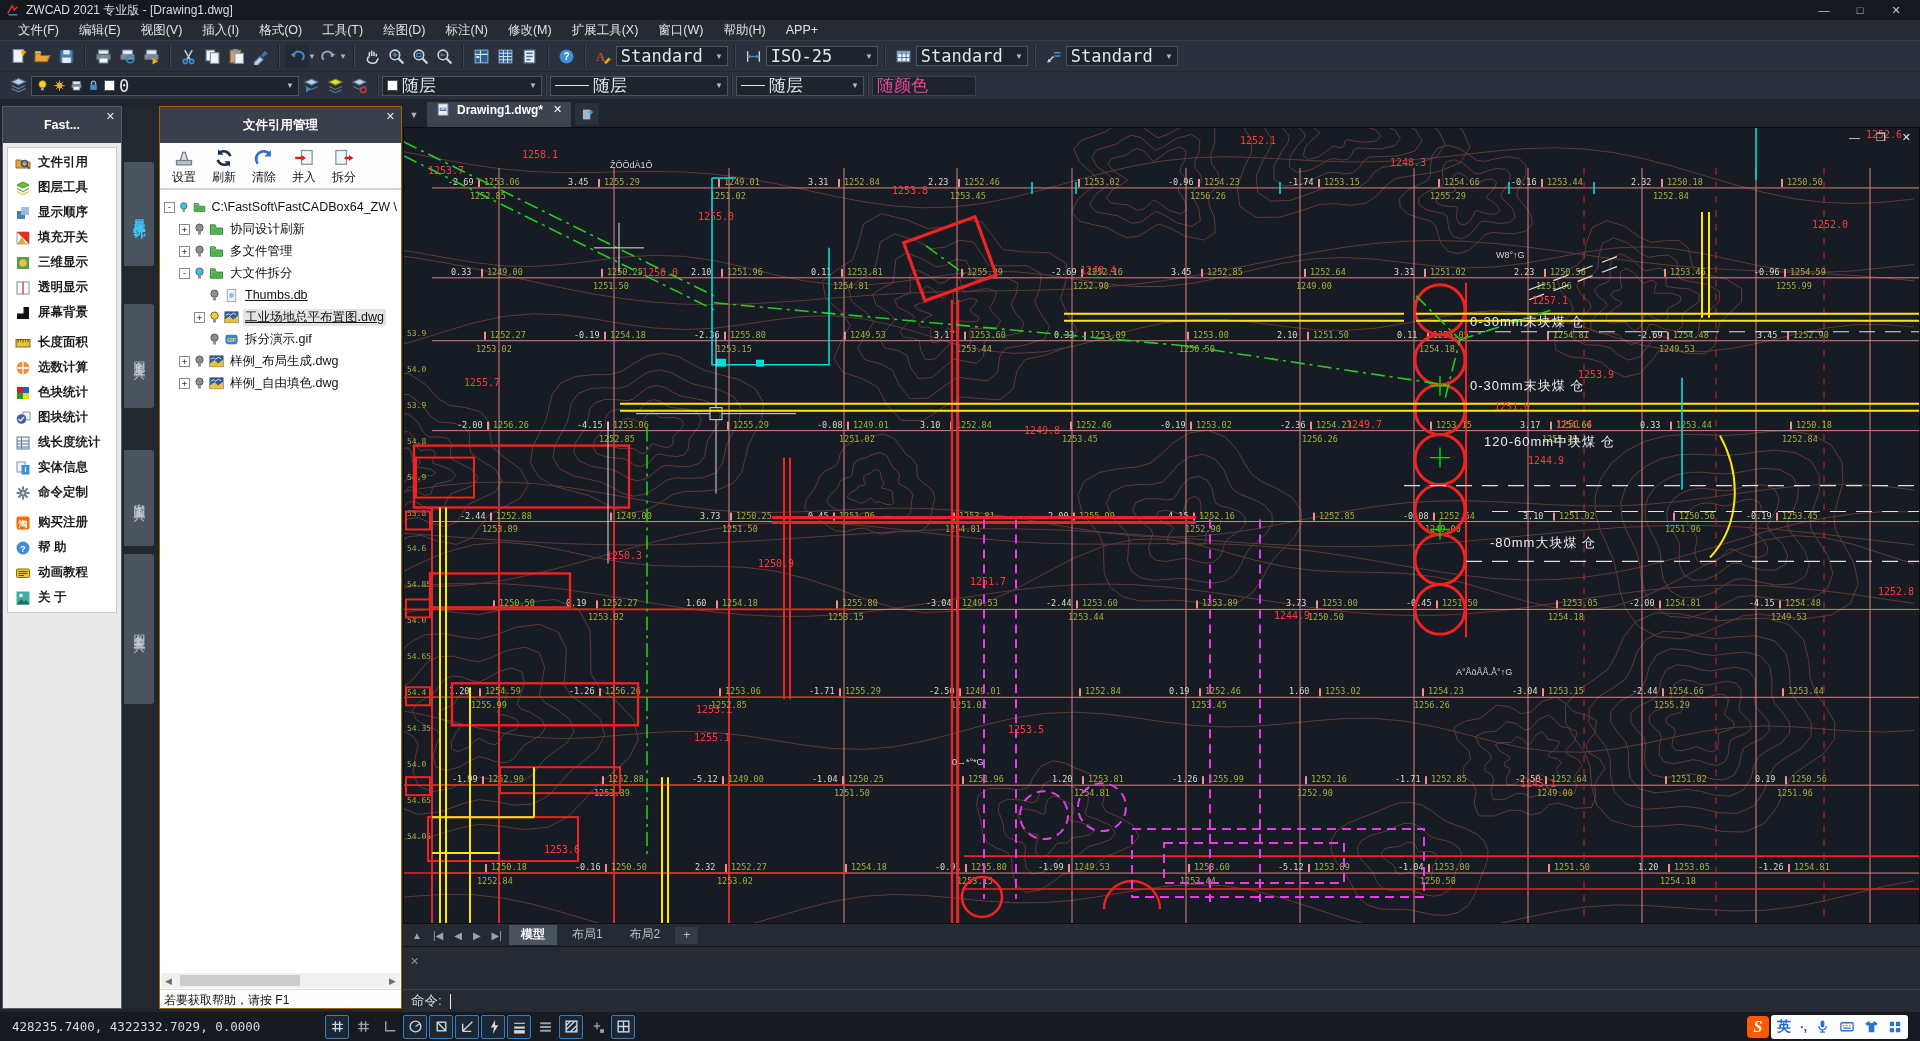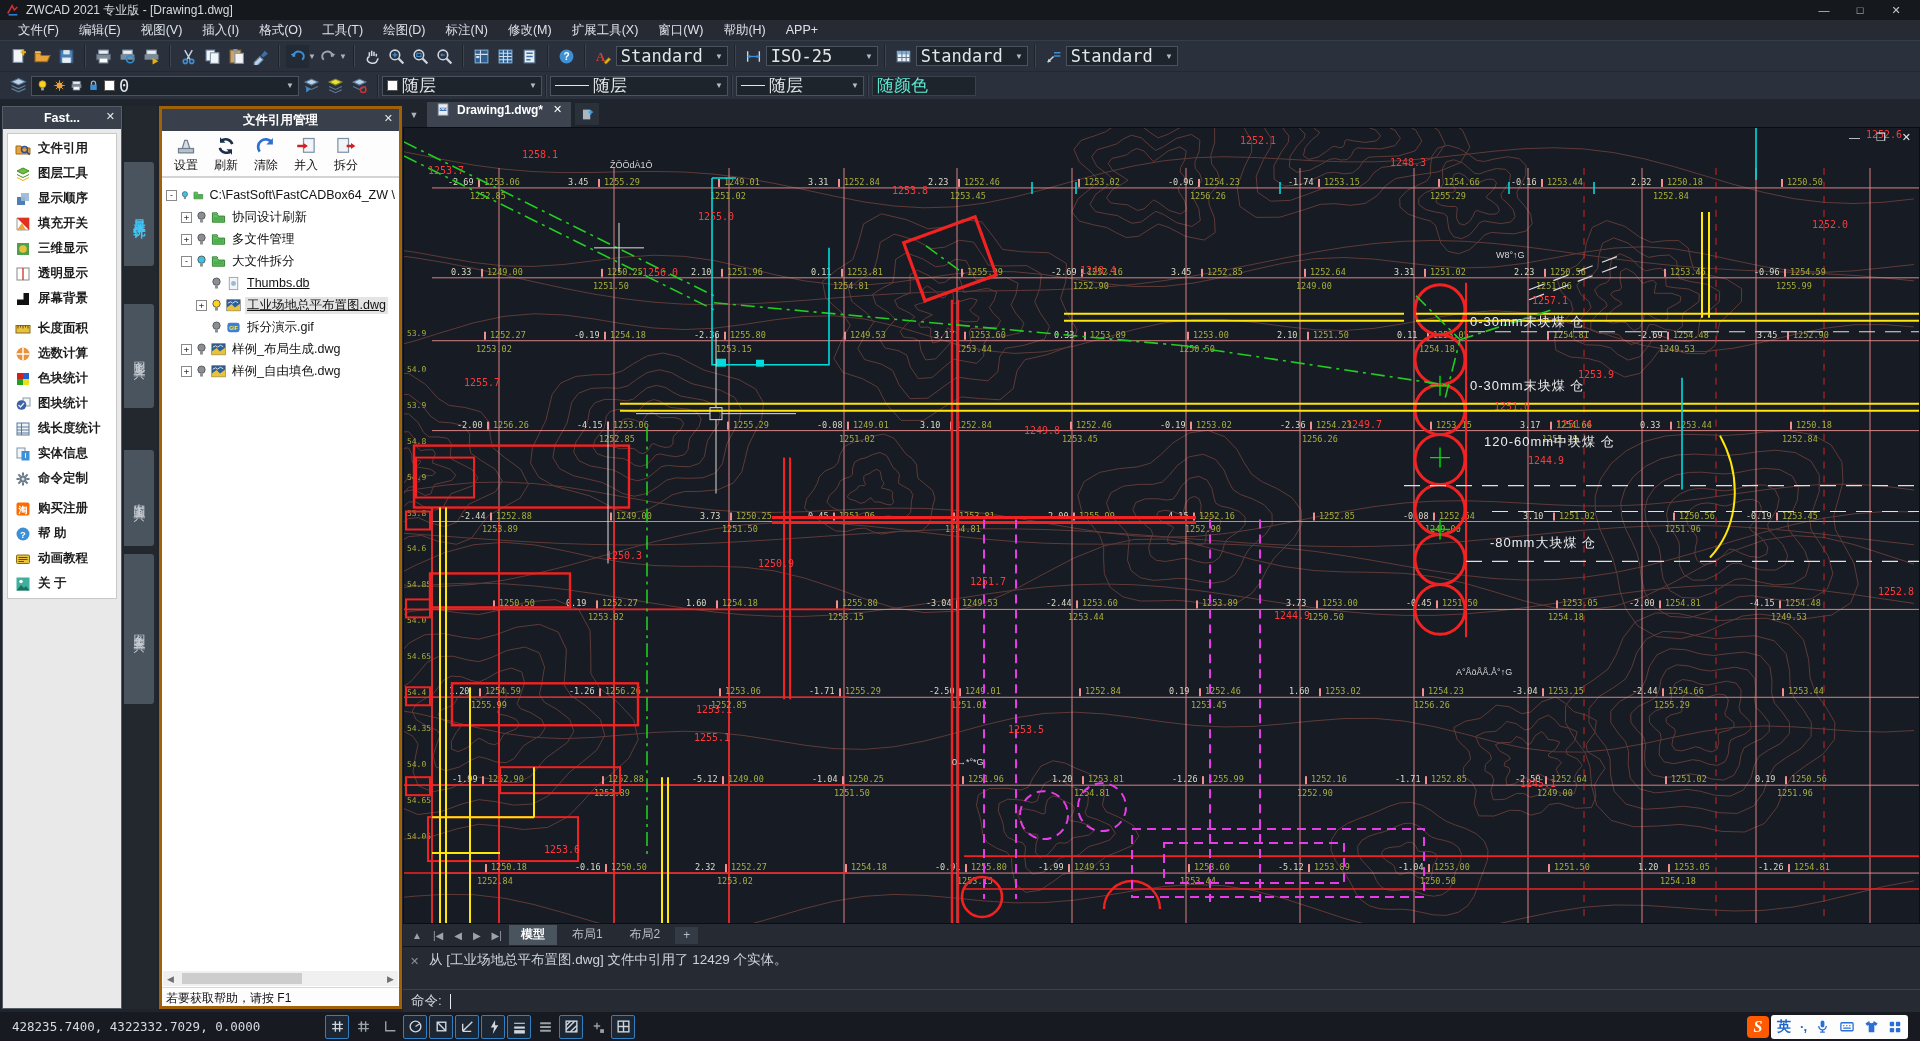--- a/index.html
+++ b/index.html
@@ -15,35 +15,35 @@
 #toolbar1{height:31px;border-top:1px solid #353d49}
 #toolbar2{height:28px;border-top:1px solid #232932}
 .tgroup{display:flex;align-items:center;gap:1px;padding:0 3px}
 .tsep{width:2px;height:22px;border-left:1px solid #1f242b;border-right:1px solid #3d4650;margin:0 3px}
 .tbtn{width:23px;height:23px;display:flex;align-items:center;justify-content:center;border-radius:2px}
 .tbtn.dark{background:#242a33}
 .darr{color:#aab2bc;font-size:8px;margin-left:-2px}
 .combo{display:flex;align-items:center;background:#1e242c;border:1px solid #4a525e;height:20px;padding:0 4px;font-size:12px;color:#e2e6ea;gap:4px}
 .combo .cval{white-space:nowrap;overflow:hidden;font-family:"DejaVu Sans Mono",monospace;font-size:17px}
 .combo .carr{margin-left:auto;color:#b5bcc5;font-size:8px}
-.combo.disabled{border-color:#3a414c;color:#5eead4}
+.combo.disabled{border-color:#3a414c;color:#ec4899}
 .lt-sample{flex:0 0 34px;border-top:1.6px solid #e2e6ea;height:0}
 .lt-sample.thin{border-top-width:1px;flex-basis:24px}
 .sw{width:11px;height:11px;background:#fff;border:1px solid #555}
 .main{position:absolute;top:99px;left:0;right:0;bottom:29px;background:#20252d}
 .fast{position:absolute;left:2px;top:7px;width:120px;bottom:3px;background:#e9e9e9;border:1px solid #565d67;display:flex;flex-direction:column}
-.ptitle{height:22px;background:#39404b;color:#fff;font-weight:bold;font-size:12.5px;display:flex;align-items:center;justify-content:center;position:relative;flex:none}
+.ptitle{height:36px;background:#39404b;color:#fff;font-weight:bold;font-size:12.5px;display:flex;align-items:center;justify-content:center;position:relative;flex:none}
 .ptitle .pclose{position:absolute;right:6px;top:3px;font-size:11px;font-weight:normal;color:#e8e8e8}
 .fast-menu{background:#fff;border:1px solid #c9c9c9;margin:4px;padding:2px 0}
 .fitem{display:flex;align-items:center;gap:7px;height:25px;padding:0 4px 0 7px;font-size:12.5px;font-weight:bold;color:#1c1c1c;white-space:nowrap}
 .fdiv{height:1px;background:#c4c4c4;margin:2px 6px;border-bottom:1px solid #fff}
 .strip{position:absolute;left:124px;top:7px;width:33px;bottom:3px;background:#23282f;display:flex;flex-direction:column;align-items:stretch}
 .vtab{writing-mode:vertical-rl;text-orientation:upright;background:#4a545f;color:#c8cdd4;font-size:12px;letter-spacing:2px;display:flex;align-items:center;justify-content:center;border-radius:0 3px 3px 0;margin:0 3px 0 0;flex:none}
 .vtab.active{color:#41c4f2;font-weight:bold}
-.refpanel{position:absolute;left:159px;top:7px;width:243px;bottom:3px;background:#fff;border:3px solid #a16207;display:flex;flex-direction:column}
+.refpanel{position:absolute;left:159px;top:7px;width:243px;bottom:3px;background:#fff;border:1px solid #a16207;display:flex;flex-direction:column}
 .ref-toolbar{display:flex;gap:8px;padding:5px 8px 2px;border-bottom:2px solid #d4d4d4;background:#fdfdfd}
 .rtool{display:flex;flex-direction:column;align-items:center;width:32px;font-size:12px;color:#111;gap:1px}
 .tree{flex:1;padding:6px 2px;font-size:12.5px;color:#111;overflow:hidden;background:#fff}
 .trow{display:flex;align-items:center;height:22px;gap:4px;white-space:nowrap}
 .tog{width:11px;height:11px;border:1px solid #8a8a8a;background:#fff;font-size:9px;line-height:9px;text-align:center;color:#333;flex:none;font-family:"DejaVu Sans Mono",monospace}
 .tog.none{visibility:hidden}
 .tlabel{padding:0 2px}
 .tlabel.sel{background:#e4e4e4;text-decoration:underline}
 .ref-scroll{height:15px;margin:1px;background:#f0f0f0;display:flex;align-items:center;flex:none}
 .rsarr{width:15px;text-align:center;color:#707070;font-size:9px}
@@ -1342,21 +1342,20 @@
         <span class="lnav">▶</span>
         <span class="lnav">▶|</span>
         <span class="ltab active">模型</span>
         <span class="ltab">布局1</span>
         <span class="ltab">布局2</span>
         <span class="ltab add">+</span>
       </div>
     <div class="cmdarea">
       <div class="cmd-hist">
         <span class="cmd-close">✕</span>
-        <div>从 [工业场地总平布置图.dwg] 文件中引用了 12429 个实体。</div>
       </div>
       <div class="cmd-prompt">
         <span>命令:</span>
         <span class="caret"></span>
       </div>
     </div>
   </div>
 </div>
 
 <div class="statusbar">

